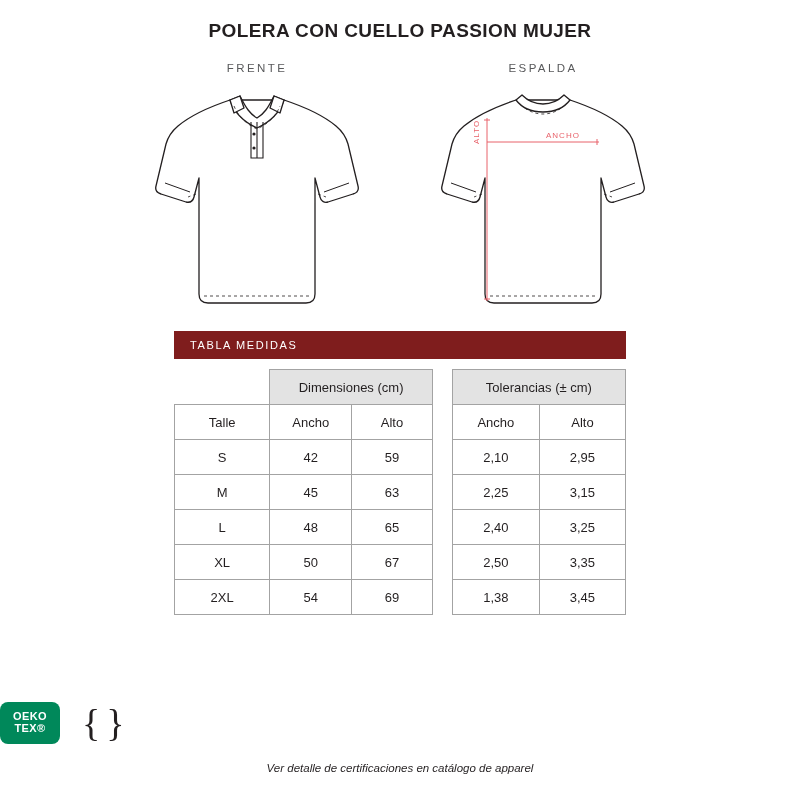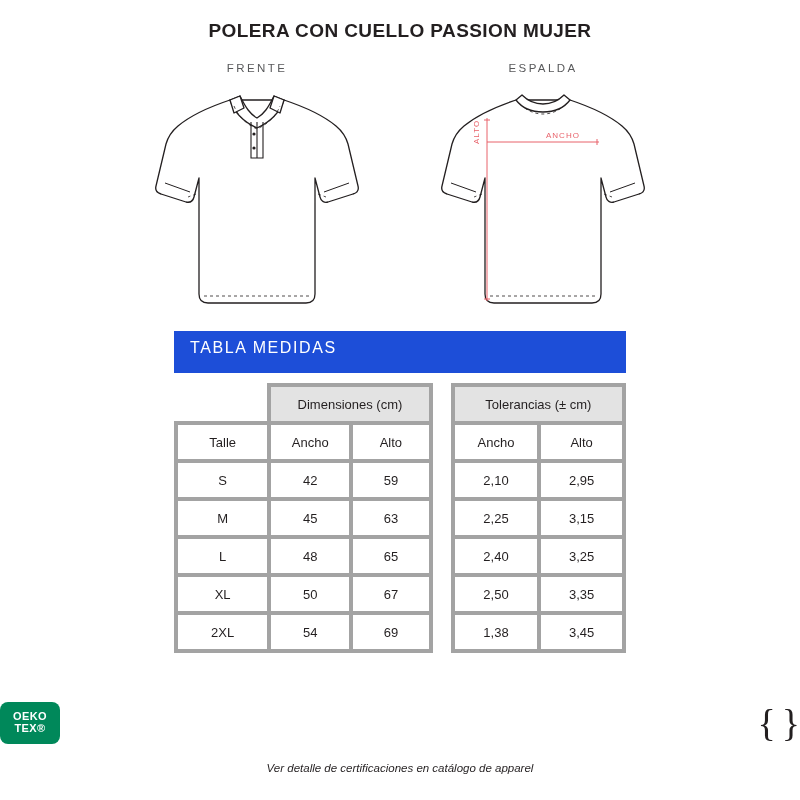--- a/index.html
+++ b/index.html
@@ -53,36 +53,36 @@
     display: block;
     margin: 0 auto;
   }
 
   
   .table-wrap {
     width: 452px;
     margin: 14px auto 0 auto;
   }
   .tabla-medidas-bar {
-    background: #1d4ed8;
+    background: #7f1d1d;
     color: #ffffff;
-    font-size: 16px;
+    font-size: 11px;
     letter-spacing: 1.6px;
-    padding: 8px 0 16px 16px;
+    padding: 8px 0 8px 16px;
     box-sizing: border-box;
     width: 100%;
   }
   table.sizes {
     border-collapse: collapse;
     width: 100%;
     margin-top: 10px;
     font-size: 13px;
   }
   table.sizes td, table.sizes th {
-    border: 4px solid #a3a3a3;
+    border: 1px solid #a3a3a3;
     text-align: center;
     height: 34px;
     font-weight: normal;
     padding: 0 4px;
   }
   .grp-head {
     background: #e3e3e3;
     font-size: 13px;
     color: #231f20;
     border: 1px solid #d5d5d5;
@@ -106,21 +106,21 @@
   
   .footer {
     position: absolute;
     left: 0;
     right: 0;
     bottom: 26px;
     text-align: center;
   }
   .logos {
     display: flex;
-    justify-content: space-between;
+    justify-content: flex-start;
     align-items: center;
     gap: 22px;
     margin-bottom: 18px;
     margin-top: 48px;
   }
   .oeko {
     width: 60px;
     height: 42px;
     border-radius: 8px;
     background: #00885a;

